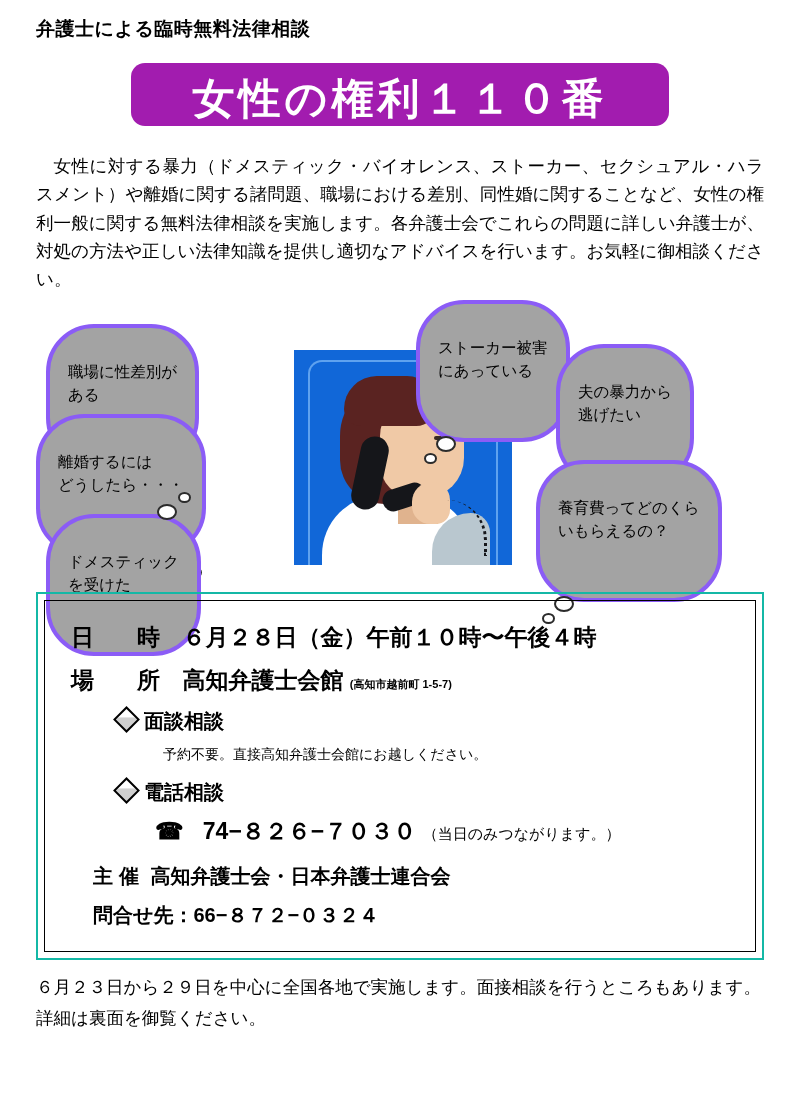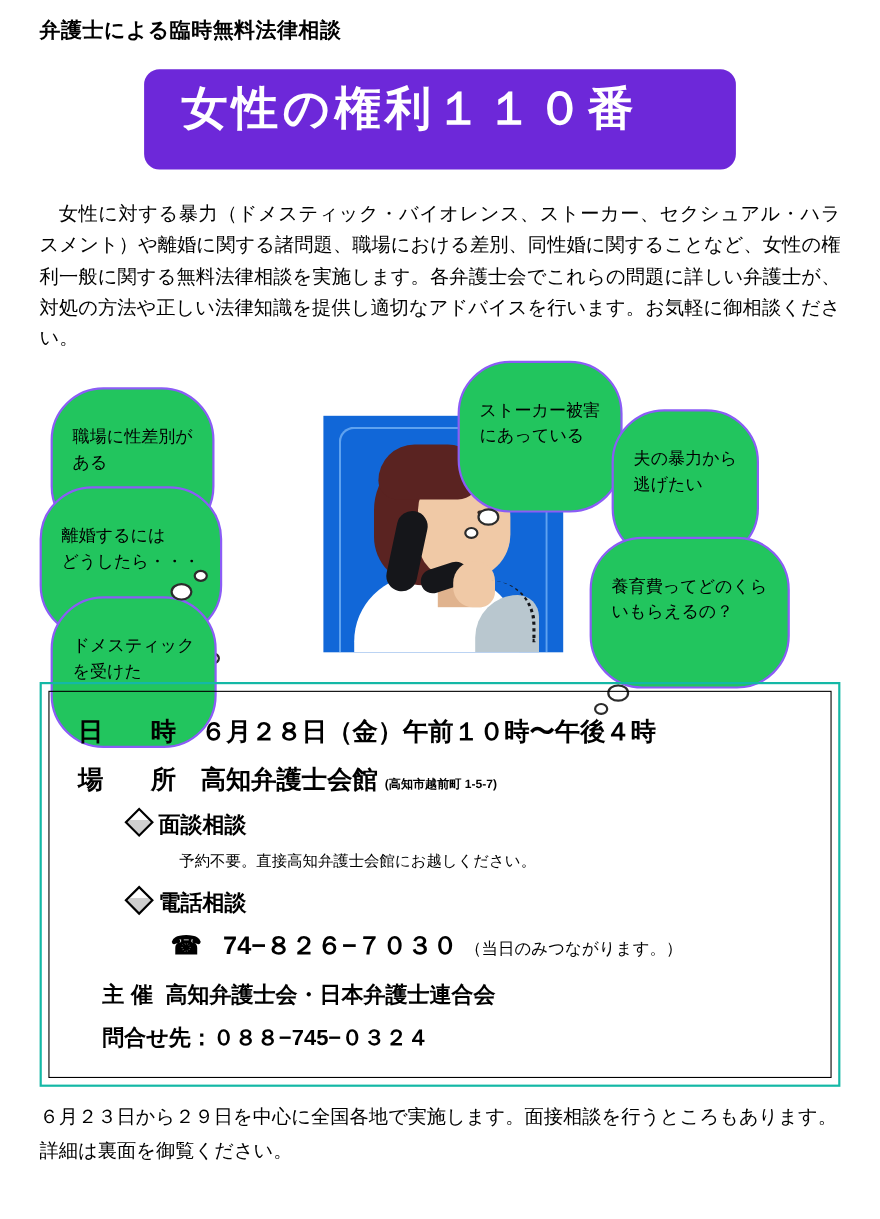--- a/index.html
+++ b/index.html
@@ -28,29 +28,29 @@
     letter-spacing: 0.5px;
     padding-top: 18px;
     line-height: 1.2;
   }
   .title-wrap {
     display: flex;
     justify-content: center;
     margin-top: 22px;
   }
   .title-banner {
-    background: #6d28d9;
+    background: #a21caf;
     color: #ffffff;
     border-radius: 14px;
-    padding: 12px 34px 31px 34px;
+    padding: 12px 34px 3px 34px;
     font-size: 42px;
     font-weight: 700;
     letter-spacing: 4px;
     line-height: 1.15;
-    text-align: left;
+    text-align: center;
     min-width: 470px;
   }
   .lead {
     margin-top: 26px;
     font-size: 17.5px;
     line-height: 1.62;
     text-align: justify;
     text-indent: 1em;
   }
 
@@ -175,22 +175,22 @@
     position: absolute;
     left: 104px;
     top: 140px;
     width: 40px;
     height: 34px;
     background: #e0b38e;
   }
 
   .bubble {
     position: absolute;
-    background: #22c55e;
-    border: 2px solid #8b5cf6;
+    background: #a3a3a3;
+    border: 4px solid #8b5cf6;
     border-radius: 48px;
     padding: 11px 18px;
     font-size: 15.5px;
     line-height: 1.45;
     white-space: pre-line;
   }
   .bubble .tail, .bubble .tail2 {
     position: absolute;
     background: #ffffff;
     border: 2px solid #2b2b2b;
@@ -395,20 +395,20 @@
         <span>☎</span>
         &nbsp;&nbsp;<span>74−８２６−７０３０</span>
         <span class="note">（当日のみつながります。）</span>
       </div>
 
       <div class="org">
         <span class="sp">主催</span>
         <span>高知弁護士会・日本弁護士連合会</span>
       </div>
 
-      <div class="contact">問合せ先：０８８−745−０３２４</div>
+      <div class="contact">問合せ先：66−８７２−０３２４</div>
 
     </div>
   </div>
 
   <div class="footnote">６月２３日から２９日を中心に全国各地で実施します。面接相談を行うところもあります。詳細は裏面を御覧ください。</div>
 
 </div>
 
 </body></html>

